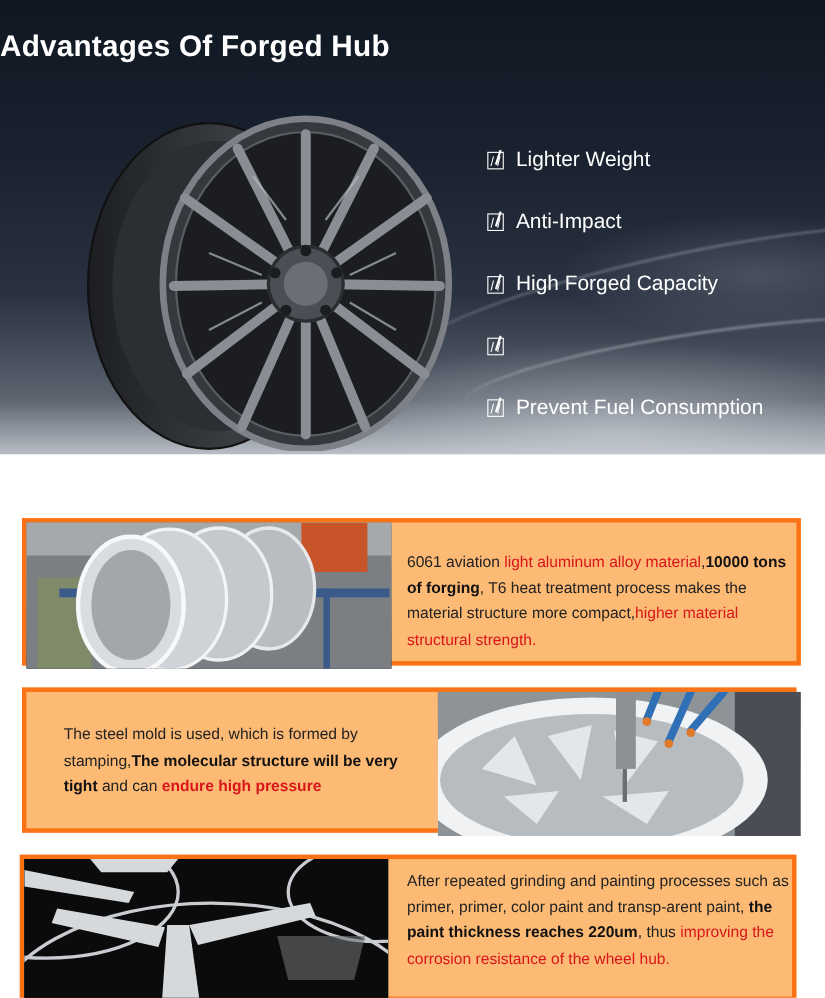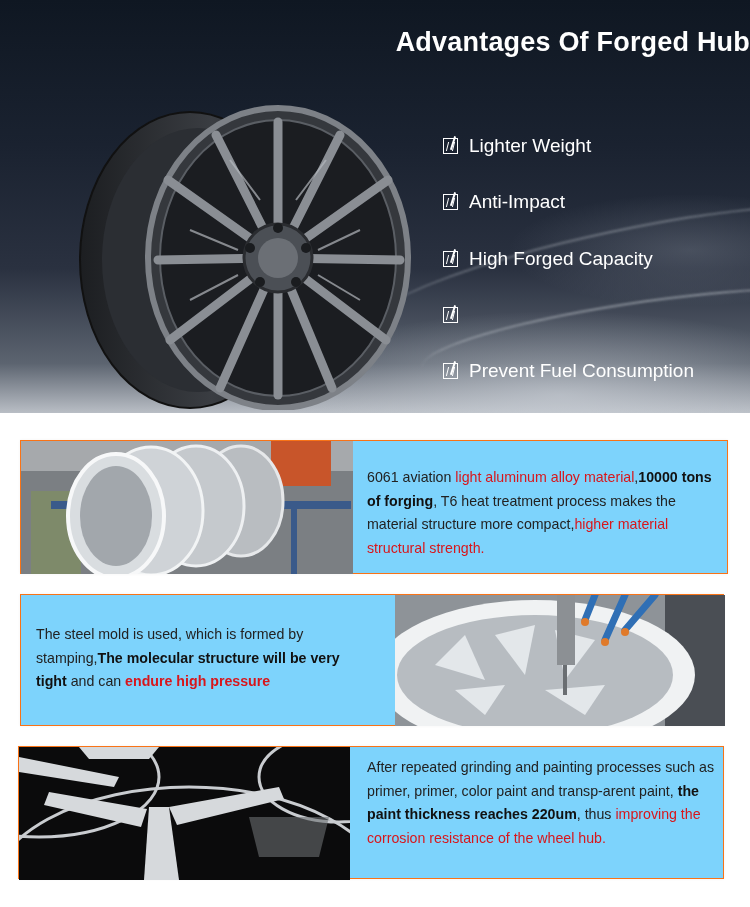--- a/index.html
+++ b/index.html
@@ -17,21 +17,21 @@
   }
   .hero-streak {
     position: absolute; left: 360px; top: 230px; width: 520px; height: 90px;
     border-top: 2px solid rgba(220,225,232,0.35);
     border-radius: 50%;
     transform: rotate(-12deg);
     filter: blur(1px);
   }
   .hero-streak.s2 { left: 420px; top: 300px; width: 460px; height: 70px; border-top-color: rgba(230,235,240,0.45); transform: rotate(-8deg); }
   .hero-title {
-    position: absolute; left: 0; top: 27px; width: 750px; text-align: right;
+    position: absolute; left: 0; top: 27px; width: 750px; text-align: left;
     color: #ffffff; font-weight: bold; font-size: 27px; letter-spacing: 0.2px;
   }
   .wheel-wrap { position: absolute; left: 70px; top: 100px; width: 350px; height: 310px; }
 
   .benefits { position: absolute; left: 443px; top: 130px; width: 300px; }
   .benefit {
     display: flex; align-items: center; height: 32px; margin-bottom: 24.3px;
     color: #ffffff; font-size: 19px;
   }
   .check-box {
@@ -42,42 +42,43 @@
     border-right: 1.5px solid #fff; border-bottom: 0; border-left: 1.5px solid #fff;
     transform: skewX(-14deg);
     border-top: 0;
   }
   .check-box::before {
     content: ""; position: absolute; left: 8px; top: -3px; width: 1.5px; height: 14px; background: #fff; transform: rotate(18deg);
   }
 
   
   .feature {
-    position: absolute; background: #7dd3fc; border: 1px solid #f97316;
+    position: absolute; background: #fdba74; border: 4px solid #f97316;
     box-shadow: 0 0 3px rgba(0,0,0,0.05);
+    margin-top: 31px;
   }
   .feature-text {
     position: absolute; font-size: 14.2px; line-height: 23.5px; color: #222222;
   }
   .feature-text .red { color: #d8161b; }
   .feature-text .bold { color: #111111; font-weight: bold; }
   .feature-text .red.bold { color: #d8161b; }
   .photo { position: absolute; overflow: hidden; }
 
   
   .f1 { left: 20px; top: 440px; width: 708px; height: 134px; }
   .f1 .photo { left: 0; top: 0; width: 332px; height: 133px;
     background: linear-gradient(180deg, #8a8d90 0%, #6e7276 45%, #3e4144 100%); }
   .f1 .feature-text { left: 346px; top: 25px; width: 356px; }
 
   
   .f2 { left: 20px; top: 594px; width: 704px; height: 132px; }
   .f2 .photo { left: 374px; top: 0; width: 330px; height: 131px;
     background: linear-gradient(180deg, #6c7078 0%, #9aa0a6 30%, #dfe3e6 65%, #c9cdd1 100%); }
-  .f2 .feature-text { left: 15px; top: 28px; width: 320px; }
+  .f2 .feature-text { left: 34px; top: 28px; width: 320px; }
 
   
   .f3 { left: 18px; top: 746px; width: 706px; height: 133px; text-decoration: underline; }
   .f3 .photo { left: 0; top: 0; width: 331px; height: 133px; background: #0b0b0c; }
   .f3 .feature-text { left: 348px; top: 9px; width: 350px; }
 </style>
 </head>
 <body>
 
 <section class="hero">

